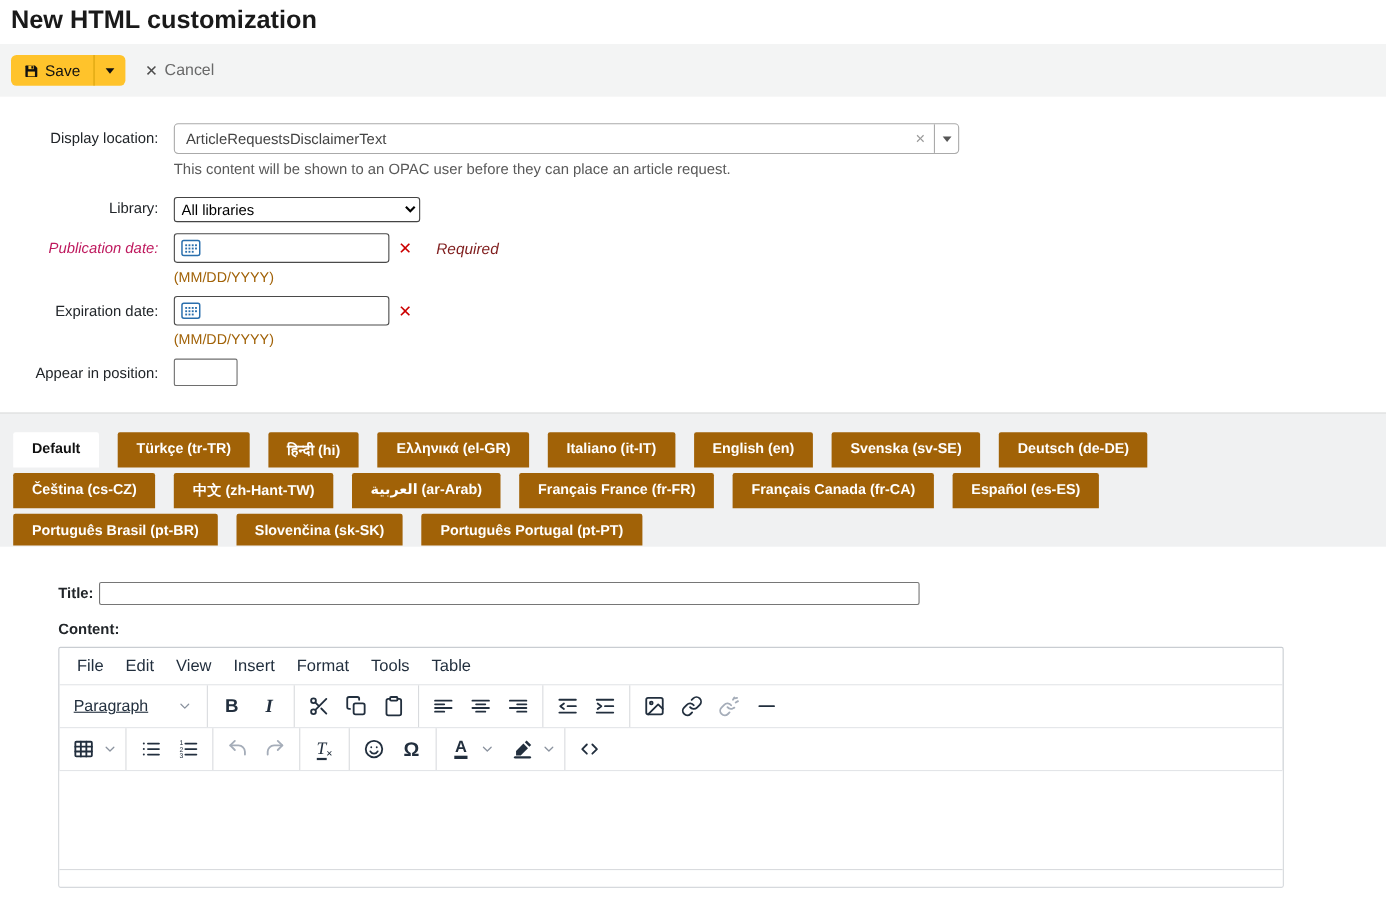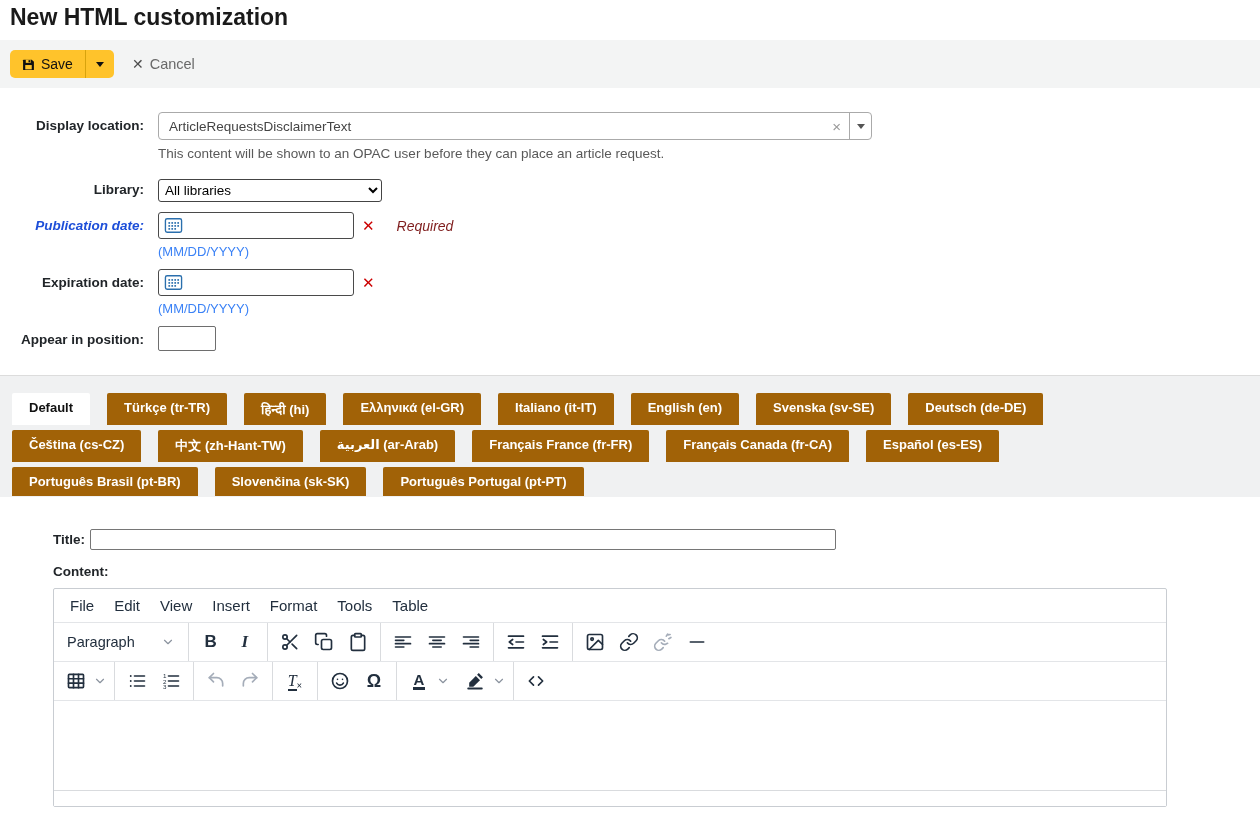--- a/index.html
+++ b/index.html
@@ -17,44 +17,44 @@
       border-left:1px solid #d8a30d; }
   .caret-down { width:0; height:0; border-left:4px solid transparent;
       border-right:4px solid transparent; border-top:5px solid #111; }
   .cancel-link { margin-left:18px; font-size:14.5px; color:#696969; display:flex;
       align-items:center; gap:6px; cursor:pointer; }
   .cancel-link .x { color:#4d4d4d; font-size:14px; }
 
   
   .form-area { padding:24px 0 24px 12px; background:#fff; }
   .form-row { display:flex; margin-bottom:10px; }
-  .form-label { flex:0 0 146px; text-align:right; font-weight:700; font-size:13.5px;
+  .form-label { flex:0 0 146px; text-align:right; font-weight:400; font-size:13.5px;
       padding-right:14px; padding-top:6px; line-height:1.2; }
-  .form-label.required { color:#1d4ed8; font-style:italic; }
+  .form-label.required { color:#be185d; font-style:italic; }
   .field-col { display:flex; flex-direction:column; }
   .field-line { display:flex; align-items:center; }
 
   .select2-box { width:714px; height:28px; border:1px solid #aaa; border-radius:4px;
       background:#fff; display:flex; align-items:center; font-size:13.5px; color:#444; }
   .select2-box .choice { flex:1; padding-left:10px; }
   .select2-box .clear-x { color:#999; font-size:15px; padding:0 8px; cursor:pointer; }
   .select2-box .arrow-box { width:22px; align-self:stretch; border-left:1px solid #aaa;
       display:flex; align-items:center; justify-content:center; cursor:pointer; }
   .s2-arrow { width:0; height:0; border-left:4px solid transparent;
       border-right:4px solid transparent; border-top:5px solid #555; }
   .help-text { font-size:13.5px; color:#595959; margin:6px 0 8px 0; }
 
   select.library-select { width:224px; height:23px; font-size:13.5px;
       border:1px solid #444; border-radius:3px; background:#fff; color:#000; padding:0 2px; }
 
   .date-input { width:196px; height:27px; border:1px solid #4a4a4a; border-radius:3px;
       background:#fff; display:flex; align-items:center; padding-left:5px; }
   .clear-btn { color:#cc0000; font-weight:700; font-size:15px; margin-left:8px; cursor:pointer; }
   .required-note { color:#7f1d1d; font-style:italic; font-size:14px; margin-left:22px; }
-  .hint { font-size:13px; color:#3b82f6; margin-top:5px; }
+  .hint { font-size:13px; color:#a16207; margin-top:5px; }
   .pos-input { width:58px; height:25px; border:1px solid #6e6e6e; border-radius:2px; }
 
   
   .tabs-area { background:#f0f1f2; border-top:1px solid #dcdcdc; padding:17px 10px 1px 12px; }
   .tab-row { display:flex; gap:17px; margin-bottom:5px; }
   .lang-tab { background:#a16207; color:#fff; font-weight:700; font-size:13px;
       padding:7px 17px; border-radius:2px 2px 0 0; white-space:nowrap; cursor:pointer; }
   .lang-tab.active { background:#fff; color:#111; }
 
   
@@ -70,21 +70,21 @@
   .mbtn { font-size:15px; color:#222f3e; padding:4px 10px; border-radius:3px; cursor:pointer; }
   .tbar { display:flex; align-items:stretch; border-top:1px solid #e3e5e8; height:39px; }
   .tgroup { display:flex; align-items:center; padding:0 5px; }
   .tgroup + .tgroup { border-left:1px solid #d9dbde; }
   .tbtn { width:34px; height:34px; display:flex; align-items:center; justify-content:center;
       border-radius:3px; cursor:pointer; color:#222f3e; }
   .tbtn svg { stroke:#222f3e; fill:none; stroke-width:2; stroke-linecap:round; stroke-linejoin:round; }
   .tbtn.disabled svg { stroke:#a5adb9; }
   .tbtn .glyph { font-size:17px; font-weight:700; }
   .para-btn { display:flex; align-items:center; gap:26px; padding:0 8px; height:34px;
-      font-size:14.5px; color:#222f3e; cursor:pointer; border-radius:3px; }
+      font-size:14.5px; color:#222f3e; cursor:pointer; border-radius:3px;text-decoration:underline; }
   .chev { width:14px; height:14px; stroke:#8b939f; fill:none; stroke-width:2;
       stroke-linecap:round; stroke-linejoin:round; }
   .combo { display:flex; align-items:center; cursor:pointer; padding-right:2px; }
   .ibold { font-weight:800; font-size:17px; }
   .iitalic { font-family:"Liberation Serif",serif; font-style:italic; font-size:18px; font-weight:600; }
   .fore-a { font-weight:700; font-size:15px; border-bottom:3px solid #222f3e; line-height:1.05; padding:0 1px; }
   .tx-wrap { font-family:"Liberation Serif",serif; font-style:italic; font-size:16px; }
   .tx-wrap .tchar { border-bottom:2px solid #222f3e; }
   .tx-wrap .xchar { font-size:10px; font-style:normal; font-weight:700; vertical-align:-3px; }
   .omega { font-size:18px; font-weight:600; }

